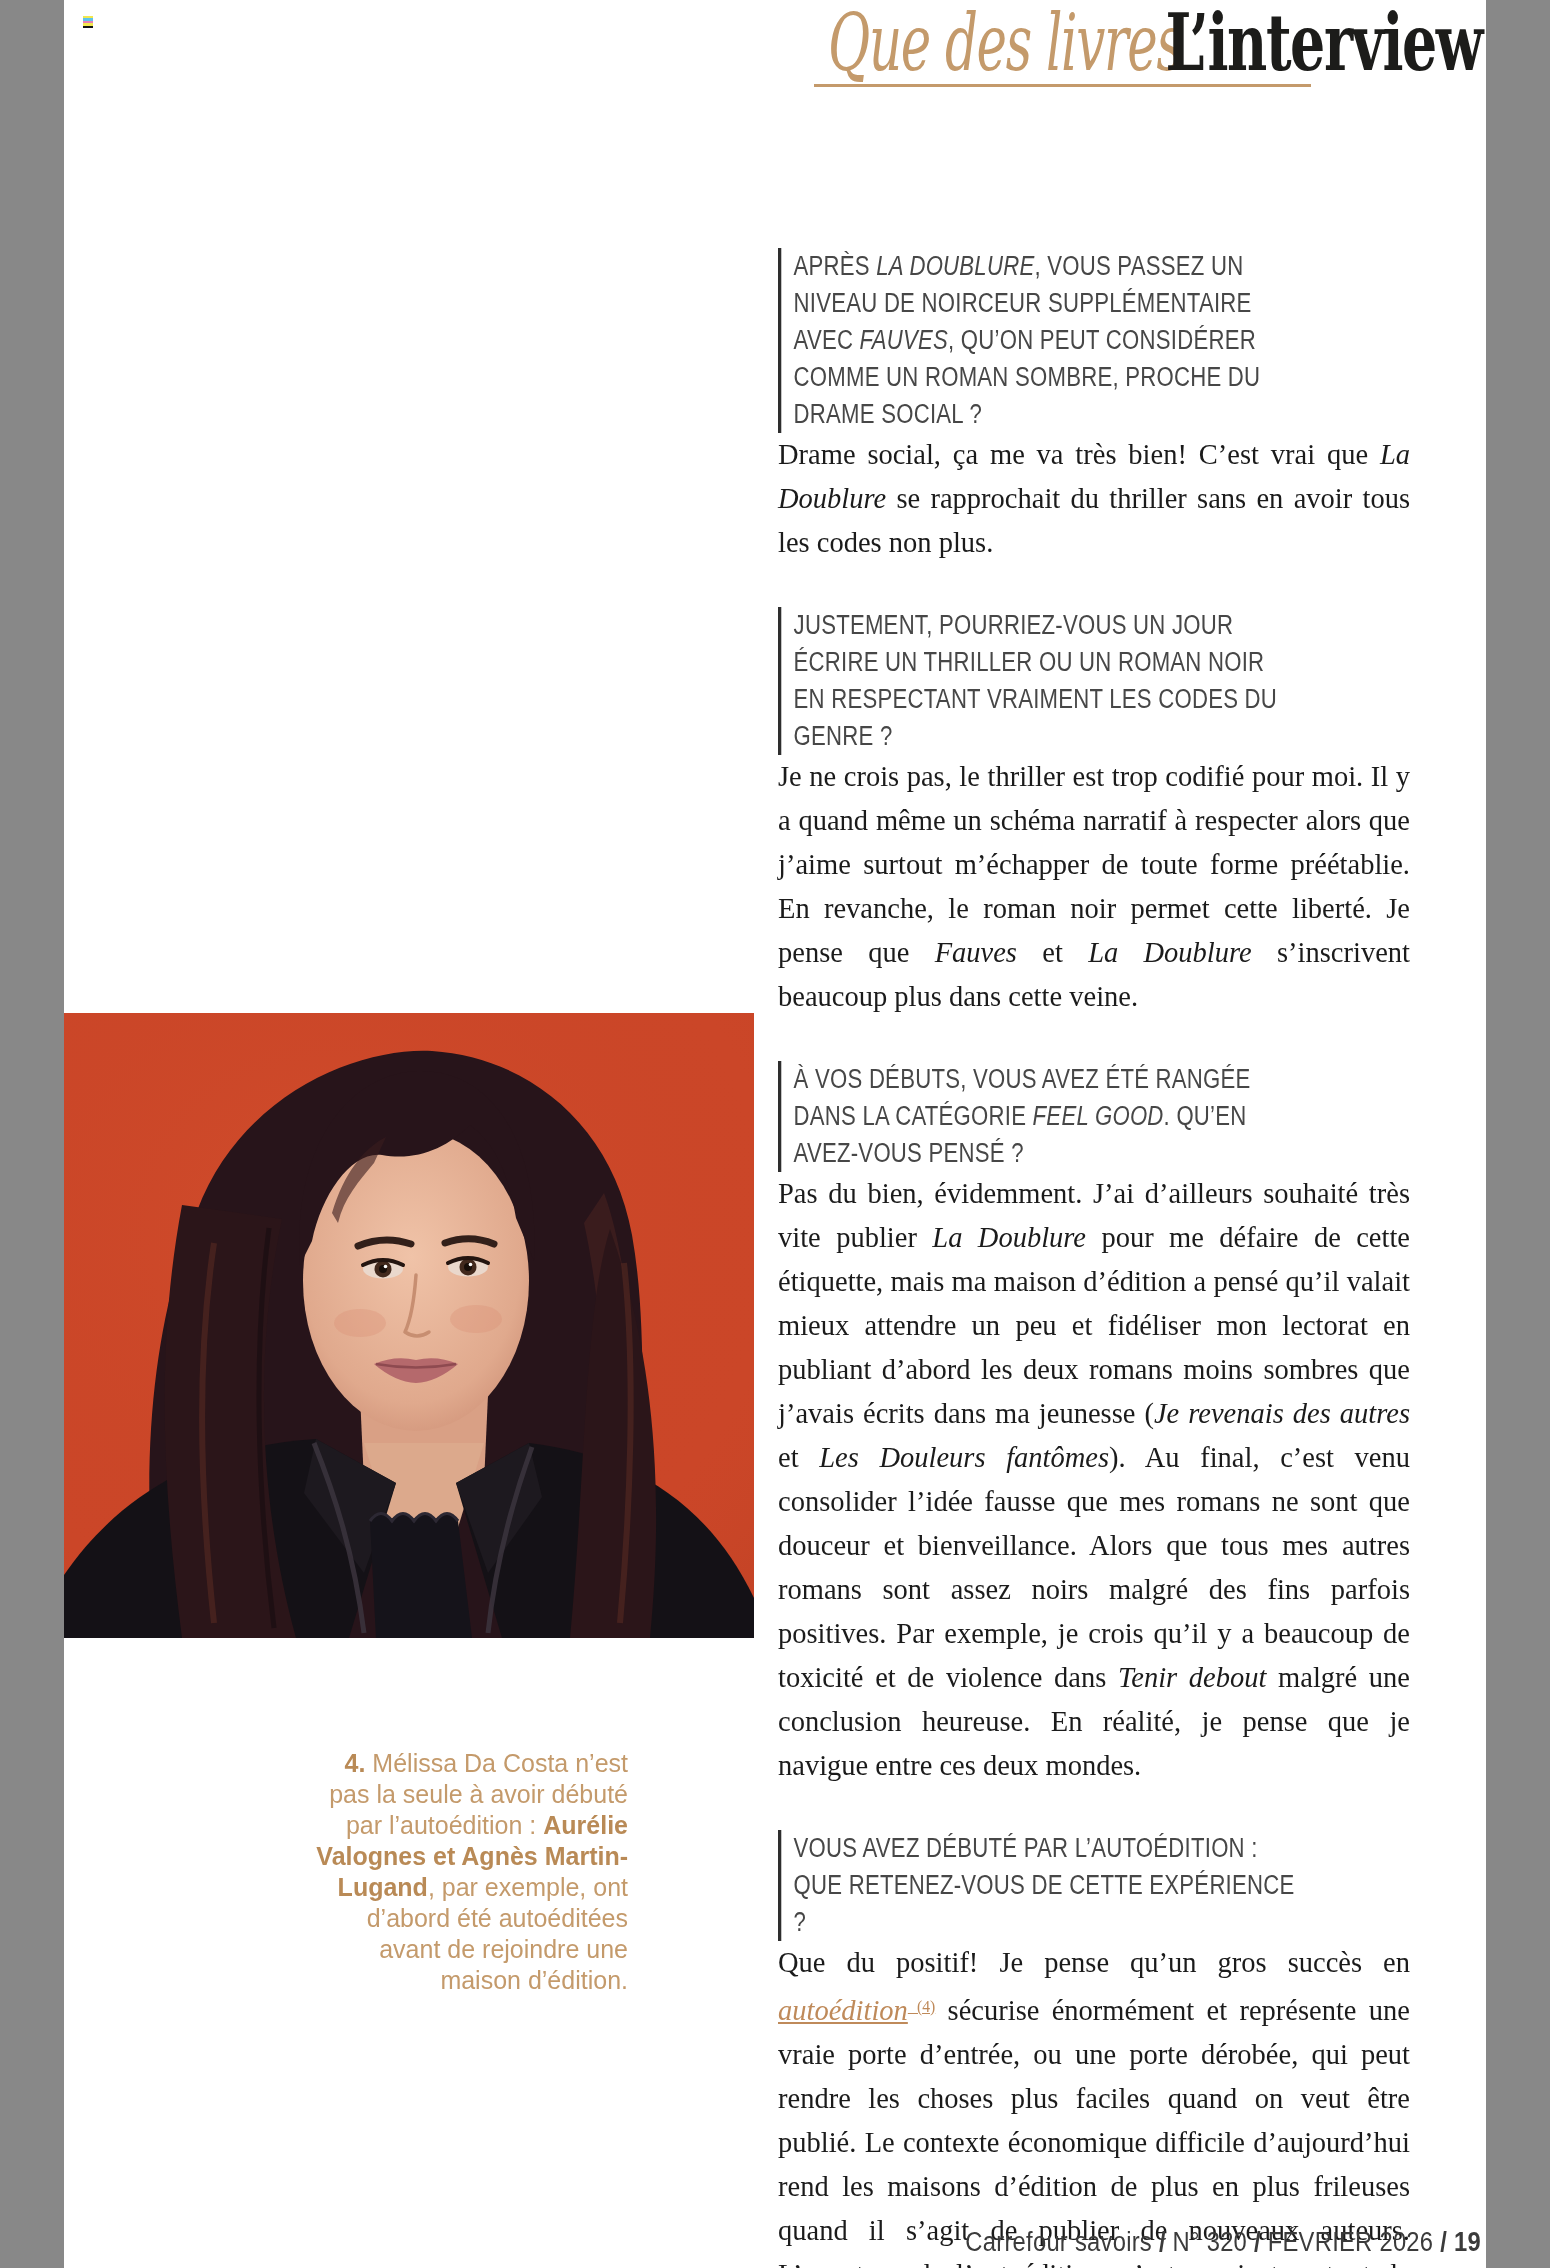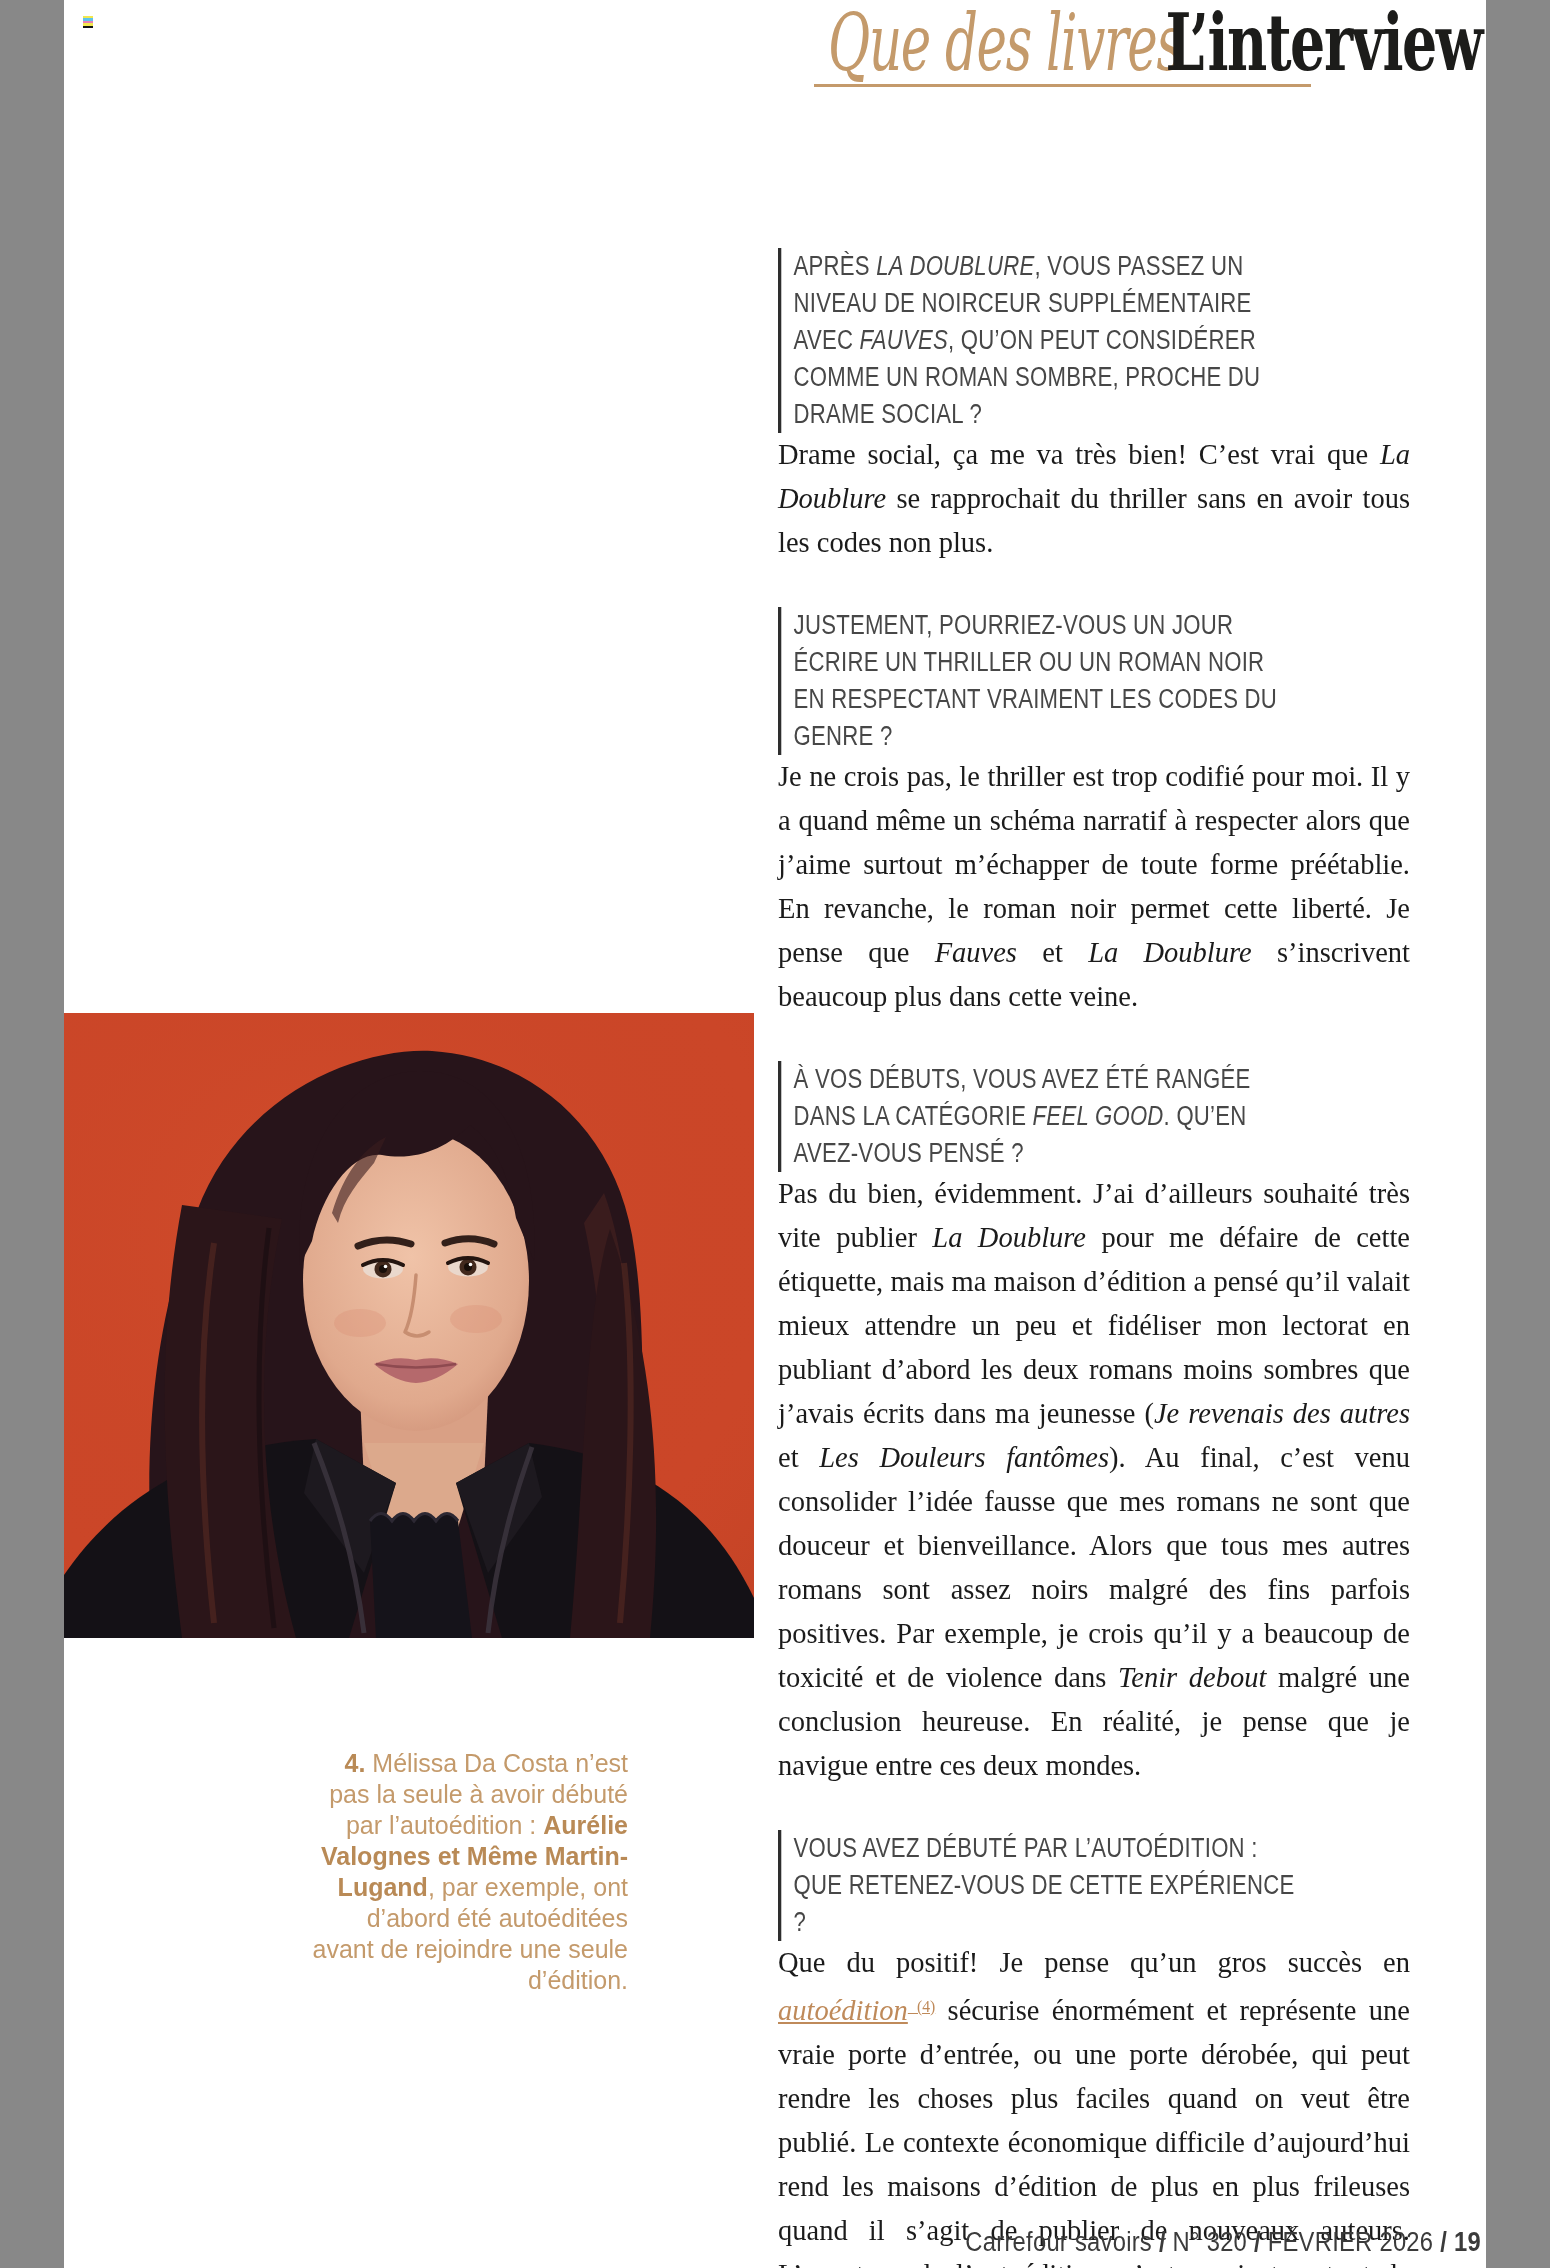--- a/index.html
+++ b/index.html
@@ -180,17 +180,17 @@
       <path d="M306,508 q11,-15 22,0 q11,-15 22,0 q11,-15 22,0 q11,-15 22,0" stroke="#2c2833" stroke-width="3" fill="none"></path>
 
       <path d="M118,192 C92,330 98,470 118,625 L232,625 C192,480 192,330 218,206 Z" fill="#2b1519"></path>
       <path d="M586,625 C602,460 586,330 546,216 C520,300 522,455 506,625 Z" fill="#2b1519"></path>
       <path d="M150,230 C132,350 136,480 150,610" stroke="#6e3426" stroke-width="6" fill="none" opacity=".4"></path>
       <path d="M560,250 C572,360 566,500 556,610" stroke="#6e3426" stroke-width="6" fill="none" opacity=".4"></path>
       <path d="M205,215 C190,330 192,470 210,615" stroke="#120a0d" stroke-width="5" fill="none" opacity=".5"></path>
     </svg>
   </div>
 
-  <div class="photo-caption"><span class="bd">4. </span><span>Mélissa Da Costa n’est pas la seule à avoir débuté par l’autoédition : </span><span class="bd">Aurélie Valognes et Même Martin-Lugand</span><span>, par exemple, ont d’abord été autoéditées avant de rejoindre une seule d’édition.</span></div>
+  <div class="photo-caption"><span class="bd">4. </span><span>Mélissa Da Costa n’est pas la seule à avoir débuté par l’autoédition : </span><span class="bd">Aurélie Valognes et Agnès Martin-Lugand</span><span>, par exemple, ont d’abord été autoéditées avant de rejoindre une maison d’édition.</span></div>
 
   <div class="footer"><span>Carrefour savoirs</span><span class="bd"> / </span><span>N° 320</span><span class="bd"> / </span><span>FÉVRIER 2026</span><span class="bd"> / </span><span class="bd">19</span></div>
 
 </div>
 
 </body></html>

